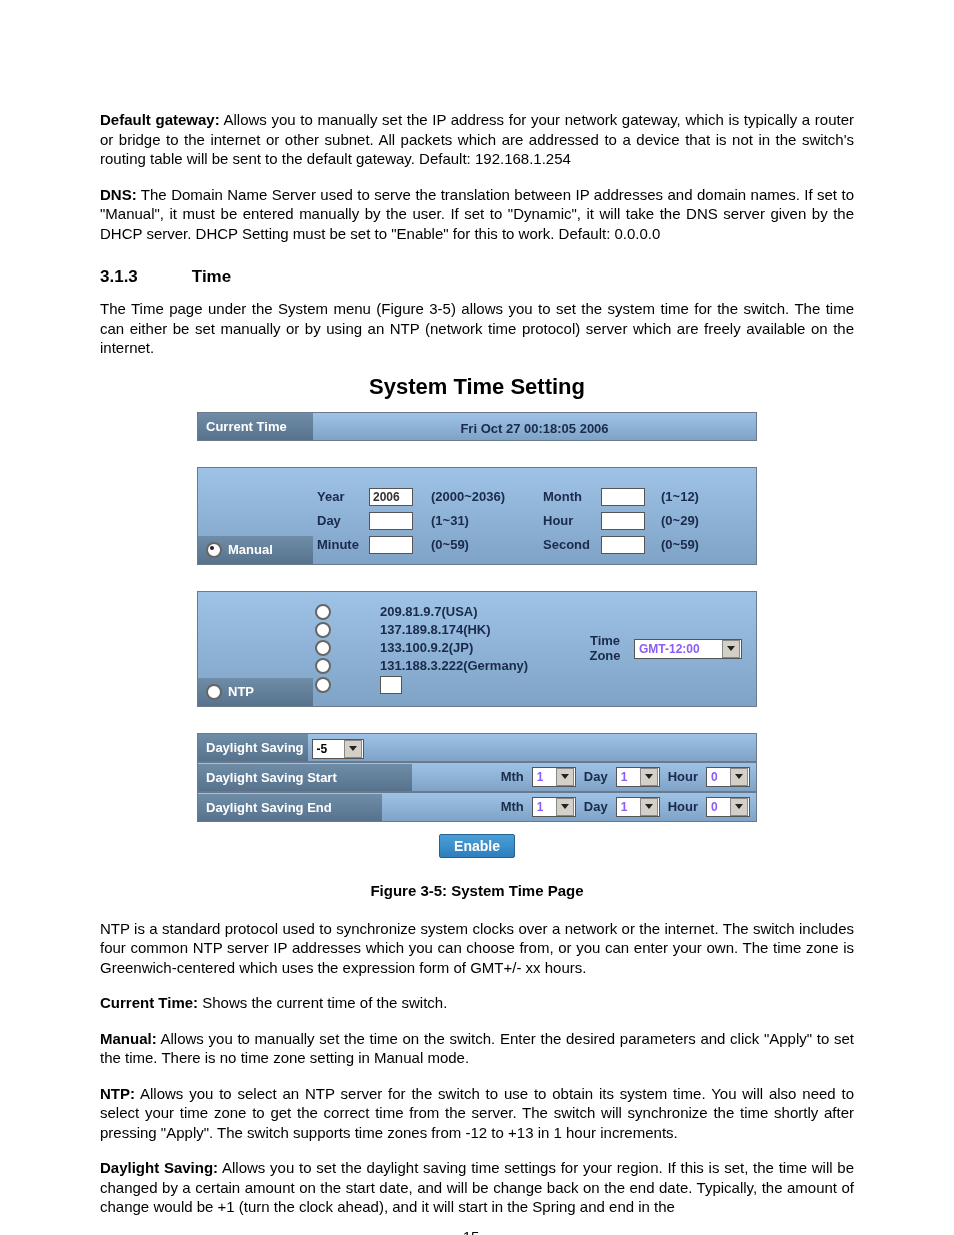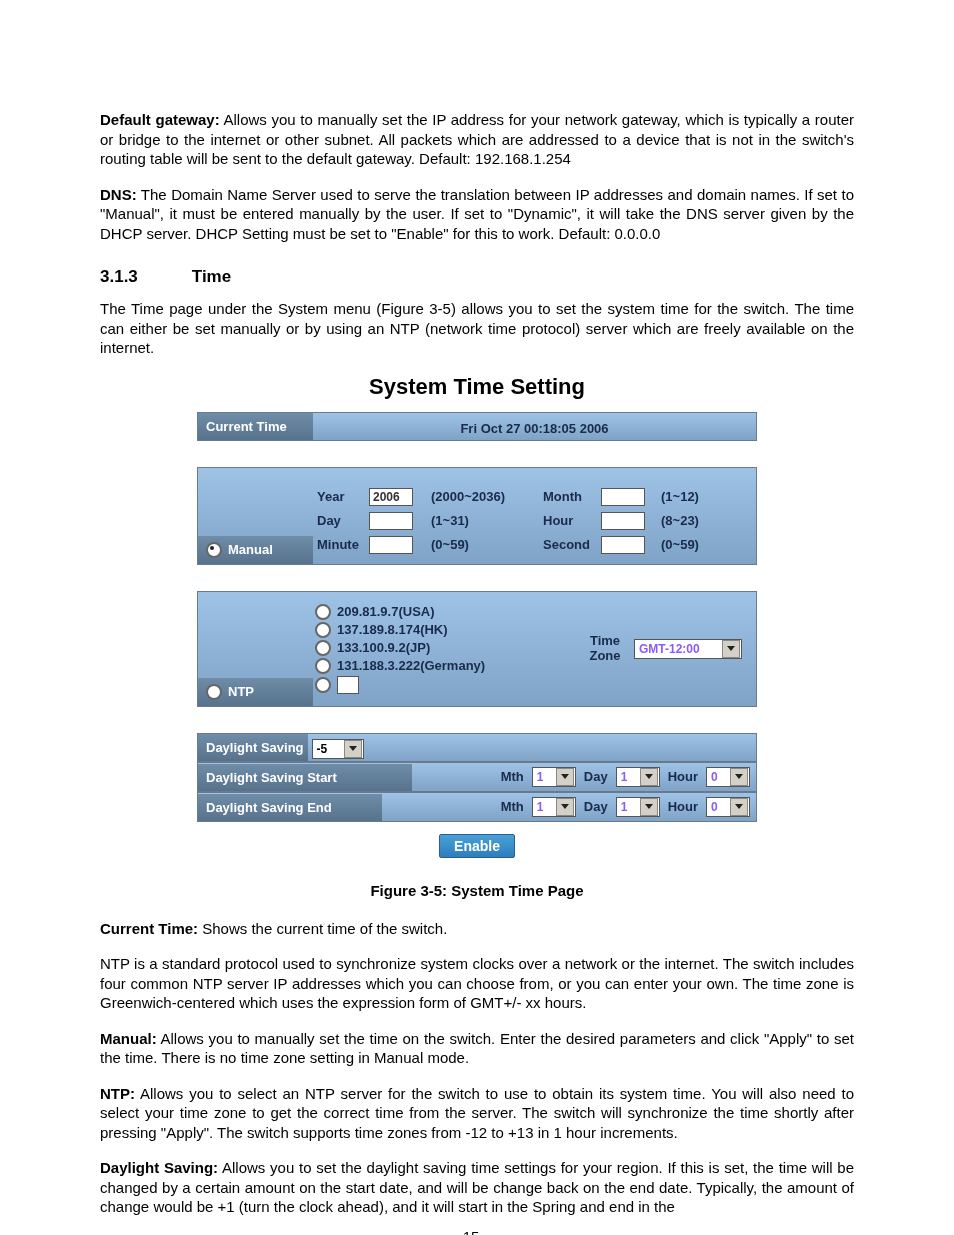--- a/index.html
+++ b/index.html
@@ -116,21 +116,21 @@
     background: #222;
     border-radius: 50%;
   }
   .ntp-list {
     padding: 10px 6px 10px 2px;
     display: flex;
     align-items: center;
     color: #1a2a4a;
   }
   .ntp-options { flex: 1; }
-  .ntp-options div { margin: 2px 0; display:flex; align-items:center; }
+  .ntp-options div { margin: 2px 0; display:flex; align-items:center;gap:43px; }
   .tz-block {
     display: flex;
     align-items: center;
     gap: 6px;
     padding-right: 8px;
   }
   .tz-label { text-align: center; line-height: 1.1; font-size: 13px; width: 46px; }
   .dropdown {
     display: inline-flex;
     align-items: center;
@@ -242,21 +242,21 @@
           <span>(2000~2036)</span>
           <span class="lbl">Month</span>
           <input class="txt-in" value="" style="">
           <span>(1~12)</span>
 
           <span class="lbl">Day</span>
           <input class="txt-in" value="" style="">
           <span>(1~31)</span>
           <span class="lbl">Hour</span>
           <input class="txt-in" value="" style="">
-          <span>(8~23)</span>
+          <span>(0~29)</span>
 
           <span class="lbl">Minute</span>
           <input class="txt-in" value="" style="">
           <span>(0~59)</span>
           <span class="lbl">Second</span>
           <input class="txt-in" value="" style="">
           <span>(0~59)</span>
         </div>
       </div>
     </div>
@@ -373,25 +373,25 @@
       </div>
     </div>
 
     <div class="apply-wrap">
       <span class="apply-btn">Enable</span>
     </div>
   </div>
 
   <div class="caption">Figure 3-5: System Time Page</div>
 
+  <p class="body-text justify">NTP is a standard protocol used to synchronize system clocks over a network or the internet. The switch includes four common NTP server IP addresses which you can choose from, or you can enter your own. The time zone is Greenwich-centered which uses the expression form of GMT+/- xx hours.</p>
+
   <p class="body-text justify">
     <span class="term">Current Time:</span><span> Shows the current time of the switch.</span>
   </p>
-
-  <p class="body-text justify">NTP is a standard protocol used to synchronize system clocks over a network or the internet. The switch includes four common NTP server IP addresses which you can choose from, or you can enter your own. The time zone is Greenwich-centered which uses the expression form of GMT+/- xx hours.</p>
 
   <p class="body-text justify">
     <span class="term">Manual:</span><span> Allows you to manually set the time on the switch. Enter the desired parameters and click "Apply" to set the time. There is no time zone setting in Manual mode.</span>
   </p>
 
   <p class="body-text justify">
     <span class="term">NTP:</span><span> Allows you to select an NTP server for the switch to use to obtain its system time. You will also need to select your time zone to get the correct time from the server. The switch will synchronize the time shortly after pressing "Apply". The switch supports time zones from -12 to +13 in 1 hour increments.</span>
   </p>
 
   <p class="body-text justify">

